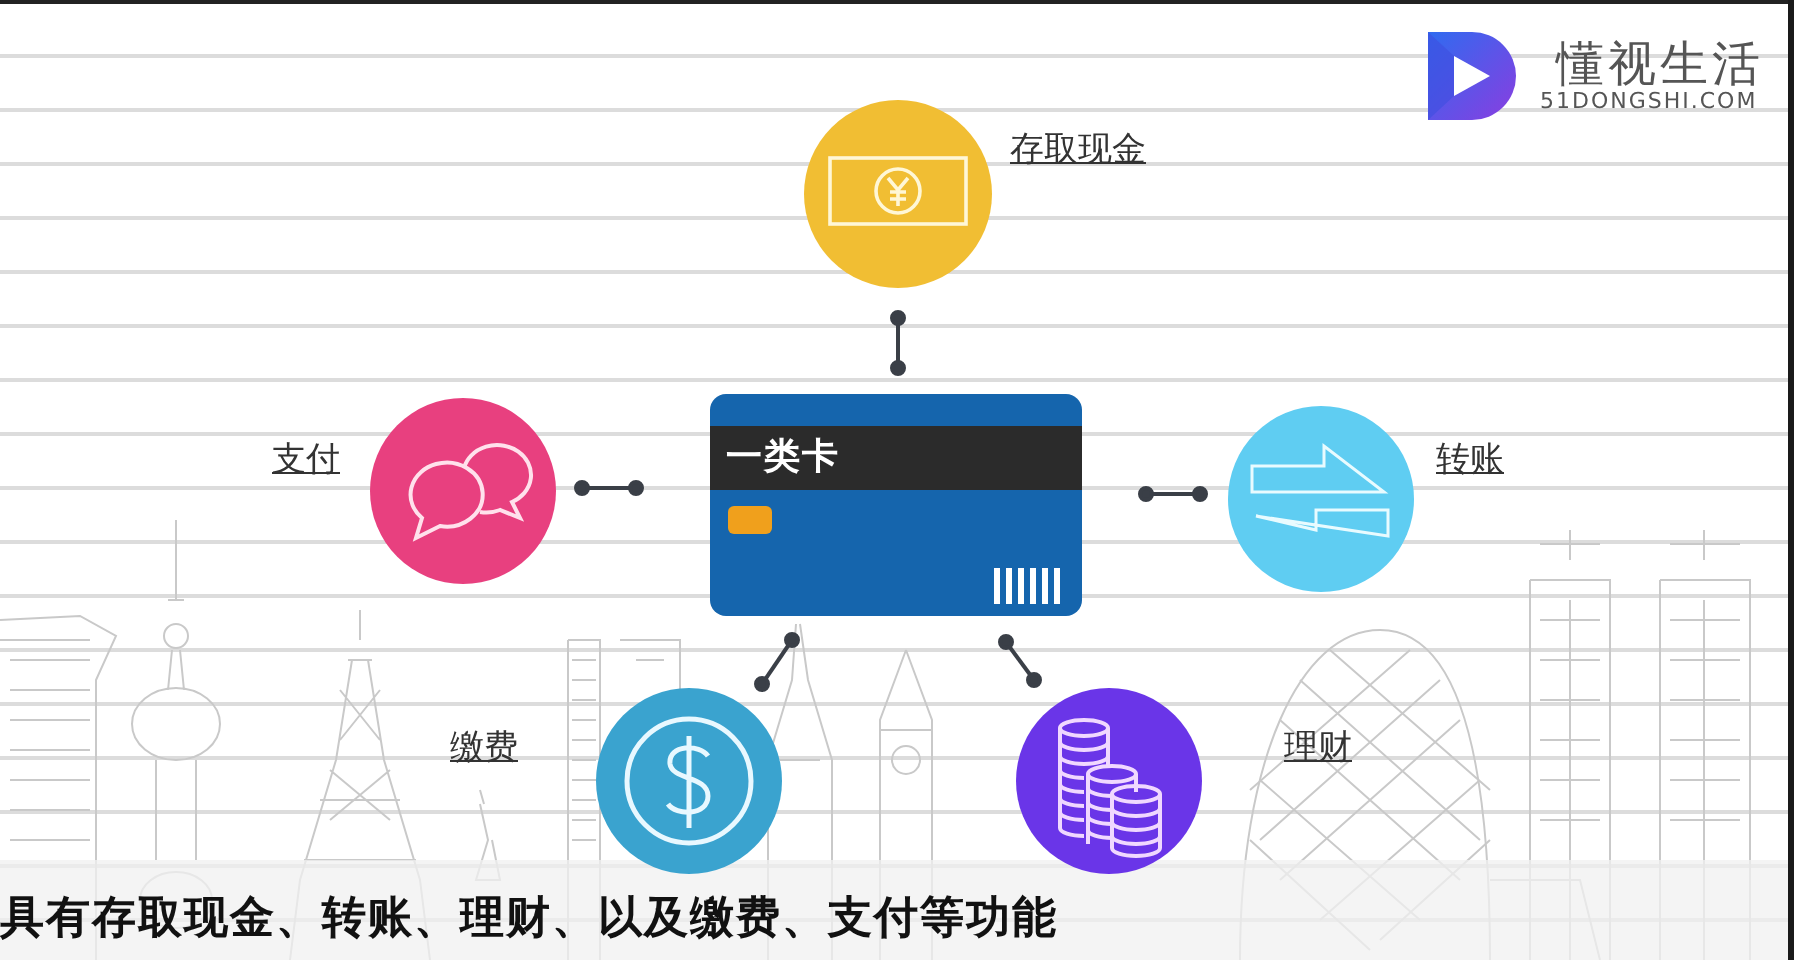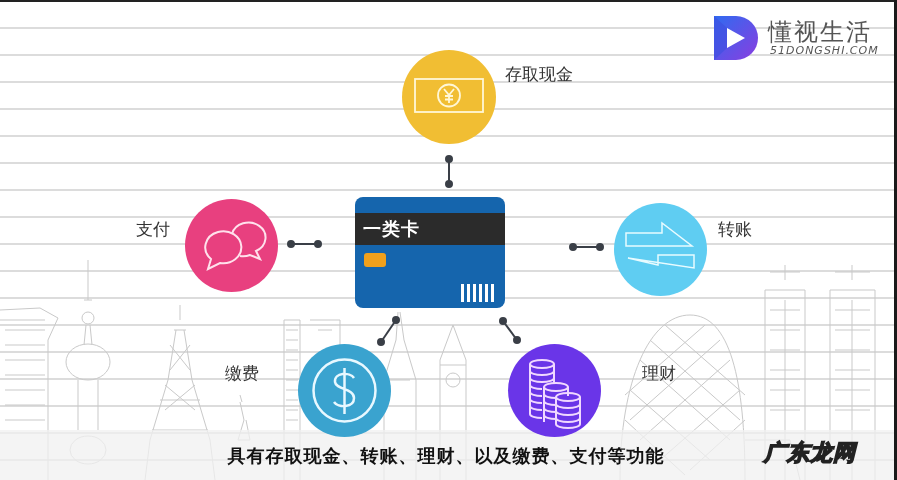--- a/index.html
+++ b/index.html
@@ -6,31 +6,31 @@
   body { width:897px; height:480px; overflow:hidden; position:relative; background:#ffffff; font-family:"DejaVu Sans", "Liberation Sans", sans-serif; }
   .stage { position:absolute; left:0; top:0; width:897px; height:480px; overflow:hidden;
     background: repeating-linear-gradient(to bottom, #ffffff 0px, #ffffff 25px, #dcdcdc 25px, #dcdcdc 27px);
     background-position: 0 2px; }
   .top-border { position:absolute; left:0; top:0; width:897px; height:2px; background:#222; }
   .right-border { position:absolute; right:0; top:0; width:3px; height:480px; background:#1a1a1a; }
   .skyline { position:absolute; left:0; top:0; width:897px; height:480px; }
   .bottom-band { position:absolute; left:0; top:430px; width:897px; height:50px; background:rgba(240,240,240,0.75); }
   .circle { position:absolute; border-radius:50%; }
   .circle svg { position:absolute; left:0; top:0; width:100%; height:100%; }
-  .label { position:absolute; font-size:17px; color:#333; white-space:nowrap; }
+  .label { position:absolute; font-size:17px; color:#333; white-space:nowrap;text-decoration:underline; }
   .connector { position:absolute; }
-  .card { position:absolute; left:355px; top:197px; width:150px; height:111px; background:#1565ad; border-radius:8px; overflow:hidden; }
+  .card { position:absolute; left:355px; top:197px; width:186px; height:111px; background:#1565ad; border-radius:8px; overflow:hidden; }
   .card-stripe { position:absolute; left:0; top:16px; width:186px; height:32px; background:#2b2b2b; }
   .card-title { position:absolute; left:8px; top:17px; color:#fff; font-size:18px; font-weight:bold; line-height:30px; letter-spacing:1px; }
   .card-chip { position:absolute; left:9px; top:56px; width:22px; height:14px; background:#f0a01c; border-radius:3px; }
   .card-barcode { position:absolute; right:8px; bottom:6px; width:36px; height:18px; background:repeating-linear-gradient(to right, #fff 0 3px, transparent 3px 6px); }
   .logo { position:absolute; left:712px; top:14px; width:170px; height:48px; }
-  .logo-title { position:absolute; left:56px; top:2px; font-size:24px; color:#555; letter-spacing:2px; }
-  .logo-sub { position:absolute; left:58px; top:30px; font-size:11px; color:#555; letter-spacing:1px;font-style:italic; }
-  .caption { position:absolute; left:0; top:444px; width:892px; text-align:center; font-size:18px; font-weight:bold; color:#111; letter-spacing:1px; }
+  .logo-title { position:absolute; left:66px; top:2px; font-size:24px; color:#555; letter-spacing:2px; }
+  .logo-sub { position:absolute; left:58px; top:30px; font-size:11px; color:#555; letter-spacing:1px; }
+  .caption { position:absolute; left:0; top:444px; width:892px; text-align:left; font-size:22px; font-weight:bold; color:#111; letter-spacing:1px; }
   .watermark { position:absolute; left:764px; top:438px; font-size:22px; font-weight:bold; color:#fff; -webkit-text-stroke:1.5px #222; letter-spacing:1px; font-style:italic; }
 </style>
 </head>
 <body>
 
 <div class="stage">
 
   <svg class="skyline" viewBox="0 0 897 480" fill="none" stroke="#c9c9c9" stroke-width="1">
 
     <path d="M0 310 L40 308 L58 318 L48 340 L48 480 M0 320 L45 320 M5 330 L45 330 M5 345 L45 345 M5 360 L45 360 M5 375 L45 375 M5 390 L45 390 M5 405 L45 405 M5 420 L45 420"></path>
@@ -139,17 +139,16 @@
       </defs>
       <path d="M2 2 L24 2 A22 22 0 0 1 24 46 L2 46 Z" fill="url(#lg)"></path>
       <path d="M15 14 L33 24 L15 34 Z" fill="#fff"></path>
       <path d="M2 2 L15 14 L15 34 L2 46 Z" fill="#3e4fe0" opacity="0.6"></path>
     </svg>
     <div class="logo-title">懂视生活</div>
     <div class="logo-sub">51DONGSHI.COM</div>
   </div>
 
   <div class="caption">具有存取现金、转账、理财、以及缴费、支付等功能</div>
-  <div class="watermark">广东龙网</div>
 
   <div class="top-border"></div>
   <div class="right-border"></div>
 </div>
 
 </body></html>

